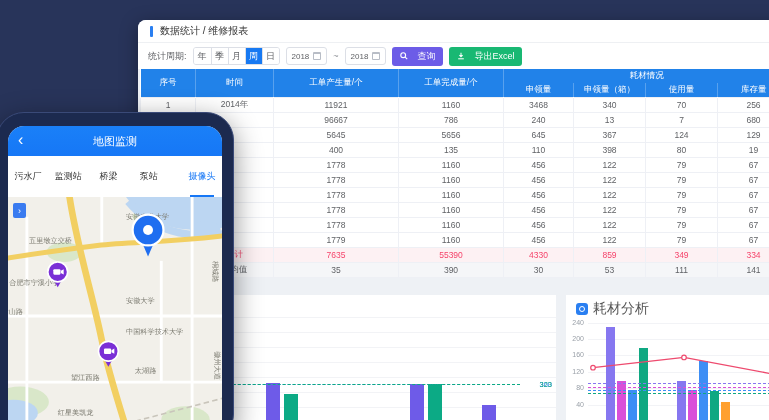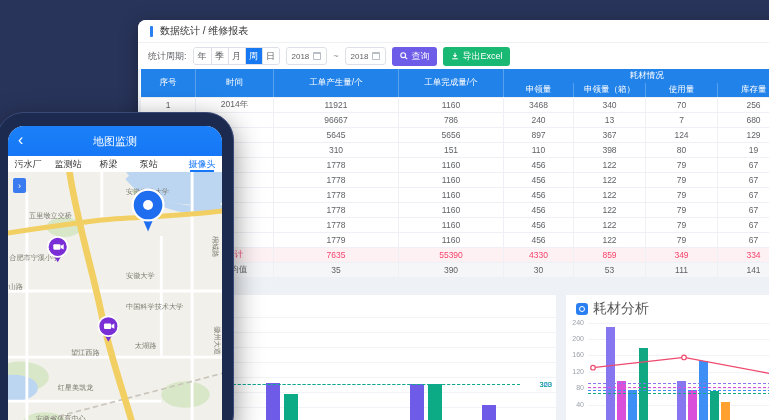--- a/index.html
+++ b/index.html
@@ -19,21 +19,21 @@
   .seg-group { display:flex; height:18px; border:1px solid #dcdfe6; border-radius:3px; overflow:hidden; }
   .seg { width:17px; height:100%; display:flex; align-items:center; justify-content:center;
          font-size:9px; color:#606266; background:#fff; border-left:1px solid #dcdfe6; cursor:pointer; }
   .seg:first-child { border-left:none; }
   .seg.active { background:#1779f2; color:#fff; }
   .inp { height:18px; border:1px solid #dcdfe6; border-radius:3px; background:#fff;
          display:flex; align-items:center; padding:0 5px; font-size:8px; color:#606266; gap:4px; white-space:nowrap; }
   .cal-ico { width:8px; height:8px; border:1px solid #b8bdc6; border-top:2.5px solid #b8bdc6; border-radius:1px; display:inline-block; }
   .tilde { font-size:9px; color:#909399; }
   .btn { height:19px; border:none; border-radius:3px; color:#fff; font-size:9px;
-         display:flex; align-items:center; gap:3px; padding:0 8px; cursor:pointer; }
+         display:flex; align-items:center; gap:9px; padding:0 8px; cursor:pointer; }
   .btn-query { background:#6c5ce7; }
   .btn-excel { background:#19b873; }
 
   
   table { border-collapse:collapse; table-layout:fixed; margin-left:2px; background:#fff; }
   th { background:#2182e9; color:#fff; font-weight:normal; font-size:8.5px; border-left:1px solid rgba(255,255,255,.25); }
   thead tr { height:14px; }
   td { font-size:8.5px; color:#606266; text-align:center; border:1px solid #eef0f5; height:15px; background:#fff; }
   tbody tr.total td { color:#f5446b; background:#fdf1f3; }
   tbody tr.avg td { background:#f5f6f8; }
@@ -62,21 +62,21 @@
   
   .phone { position:absolute; left:-4px; top:112px; width:238px; height:330px;
            background:#1c2a4f; border:1px solid #3a4a78; border-radius:28px;
            box-shadow:0 8px 28px rgba(0,0,0,.45); }
   .screen { position:absolute; left:11px; right:11px; top:13px; bottom:-10px;
             background:#f2f0ea; border-radius:16px 16px 0 0; overflow:hidden; }
   .m-header { height:30px; background:linear-gradient(180deg,#1a80f8,#1677f6);
               display:flex; align-items:center; justify-content:center; position:relative; }
   .m-back { position:absolute; left:10px; top:4px; color:#fff; font-size:16px; line-height:20px; cursor:pointer; }
   .m-title { color:#fff; font-size:11px; }
-  .m-tabs { height:16px; background:#fff; display:flex; }
+  .m-tabs { height:41px; background:#fff; display:flex; }
   .m-tab { flex:1; display:flex; align-items:center; justify-content:center;
            font-size:9px; color:#333; position:relative; cursor:pointer; }
   .m-tab.active { color:#1677f6;margin-left:13px; }
   .m-tab.active::after { content:""; position:absolute; bottom:0; left:20%; right:20%; height:2px; background:#1677f6; }
   .m-map { position:relative; height:calc(100% - 54px); }
   .map-expand { position:absolute; left:5px; top:6px; width:13px; height:15px; background:#3a7bf0;
                 border-radius:2px; color:#fff; font-size:9px; display:flex; align-items:center; justify-content:center; cursor:pointer; }
 </style>
 </head>
 <body>
@@ -167,30 +167,30 @@
           <td>240</td>
           <td>13</td>
           <td>7</td>
           <td>680</td>
         </tr>
         <tr>
           <td></td>
           <td></td>
           <td>5645</td>
           <td>5656</td>
-          <td>897</td>
+          <td>645</td>
           <td>367</td>
           <td>124</td>
           <td>129</td>
         </tr>
         <tr>
           <td></td>
           <td></td>
-          <td>310</td>
-          <td>151</td>
+          <td>400</td>
+          <td>135</td>
           <td>110</td>
           <td>398</td>
           <td>80</td>
           <td>19</td>
         </tr>
         <tr>
           <td></td>
           <td></td>
           <td>1778</td>
           <td>1160</td>

